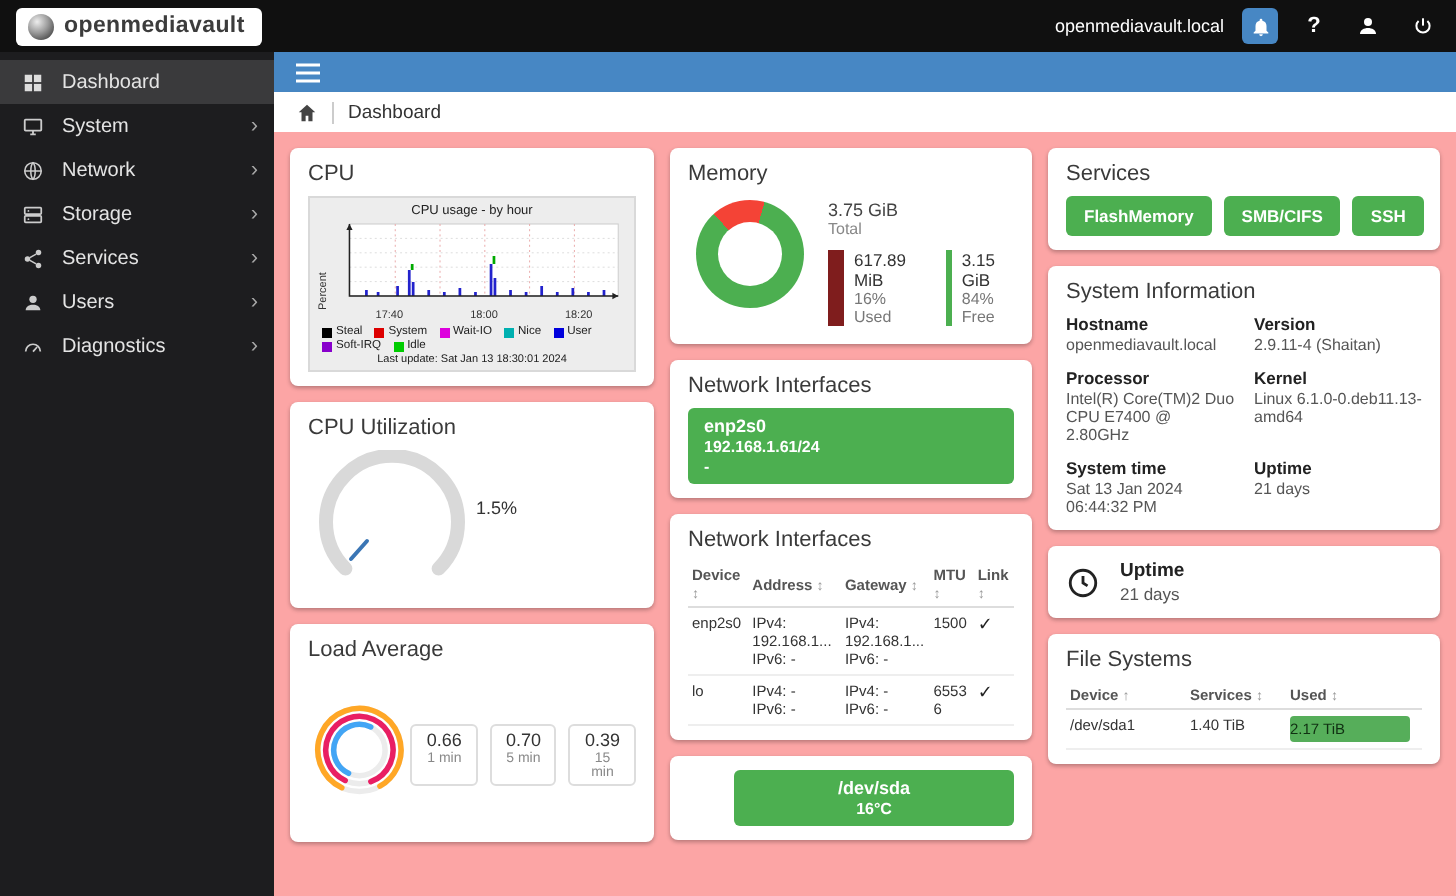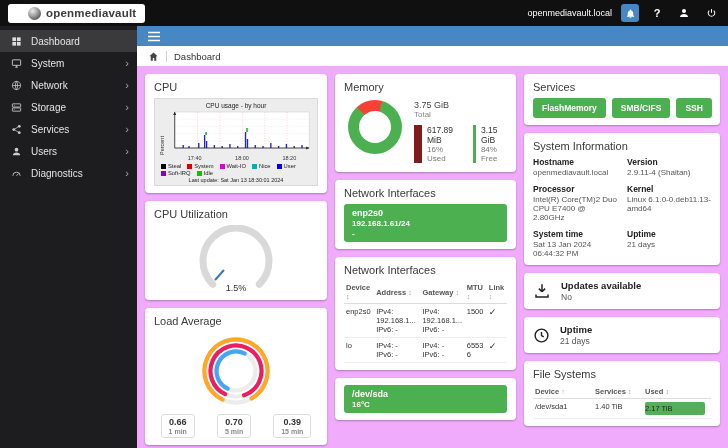--- a/index.html
+++ b/index.html
@@ -1,21 +1,21 @@
 <!DOCTYPE html>
 <html><head>
 <meta charset="utf-8">
 <style>
   *{box-sizing:border-box;margin:0;padding:0;}
   html,body{width:728px;height:448px;overflow:hidden;background:#e9e9e9;font-family:"Liberation Sans",sans-serif;}
   .app{display:flex;flex-direction:column;width:728px;height:448px;}
 
   
   .topbar{height:26px;flex:0 0 26px;background:#101010;display:flex;align-items:center;padding:0 8px;}
-  .logo-box{background:#fff;border-radius:3px;height:19px;display:flex;align-items:center;gap:5px;padding:0 9px 0 20px;cursor:pointer;}
+  .logo-box{background:#fff;border-radius:3px;height:19px;display:flex;align-items:center;gap:5px;padding:0 9px 0 6px;cursor:pointer;}
   .logo-orb{width:13px;height:13px;border-radius:50%;background:radial-gradient(circle at 35% 30%,#ededed,#9a9a9a 45%,#4c4c4c 82%);}
   .logo-text{font-size:11.5px;color:#3c3c3c;font-weight:bold;letter-spacing:.2px;}
   .topbar-right{margin-left:auto;display:flex;align-items:center;gap:9px;}
   .hostname{color:#fff;font-size:9px;}
   .tb-btn{background:none;border:0;width:18px;height:18px;display:flex;align-items:center;justify-content:center;color:#fff;cursor:pointer;padding:0;}
   .tb-btn.bell{background:#4787c4;border-radius:3px;}
   .help-glyph{font-size:11px;color:#fff;font-weight:bold;}
 
   .main-row{flex:1;display:flex;min-height:0;}
 
@@ -26,64 +26,64 @@
   .si-icon{width:12px;display:flex;align-items:center;}
   .si-label{flex:1;}
   .si-chev{color:#a8a8a8;font-size:11px;line-height:1;}
 
   .content-col{flex:1;display:flex;flex-direction:column;min-width:0;}
   .bluebar{height:20px;flex:0 0 20px;background:#4787c4;display:flex;align-items:center;padding:0 10px;}
   .hamburger{background:none;border:0;cursor:pointer;display:flex;padding:0;}
   .breadcrumb{height:20px;flex:0 0 20px;background:#fff;display:flex;align-items:center;gap:7px;padding:0 11px;font-size:9.5px;color:#333;box-shadow:0 1px 2px rgba(0,0,0,.10);}
   .bc-sep{width:1px;height:11px;background:#ccc;}
 
-  .dashboard{flex:1;display:flex;gap:8px;padding:8px;overflow:hidden;background:#f0abfc;}
+  .dashboard{flex:1;display:flex;gap:8px;padding:8px;overflow:hidden;background:#fca5a5;}
   .col{display:flex;flex-direction:column;gap:8px;min-width:0;}
   .col1{flex:0 0 182px;} .col2{flex:0 0 181px;} .col3{flex:1;}
   .card{background:#fff;border-radius:4px;box-shadow:0 1px 2px rgba(0,0,0,.28);padding:7px 9px;}
   .card-title{font-size:11px;color:#3a3a3a;margin-bottom:5px;}
 
   
   .rrd{background:#ededed;border:1px solid #d9d9d9;padding:3px 4px 2px;}
   .rrd-title{font-size:6.5px;text-align:center;color:#222;margin-bottom:2px;}
   .rrd-body{display:flex;align-items:stretch;}
   .rrd-ylab{writing-mode:vertical-rl;transform:rotate(180deg);font-size:5.5px;color:#333;}
   .rrd-plot{flex:1;height:44px;}
   .rrd-xticks{display:flex;justify-content:space-around;font-size:5.5px;color:#333;padding-left:12px;}
   .rrd-legend{display:flex;flex-wrap:wrap;column-gap:6px;row-gap:1px;margin-top:2px;padding-left:2px;}
   .lg{display:flex;align-items:center;gap:2px;font-size:5.8px;color:#222;}
   .sw{width:5px;height:5px;display:inline-block;}
   .sw0{background:#000;} .sw1{background:#dd0000;} .sw2{background:#dd00dd;}
   .sw3{background:#00b0b0;} .sw4{background:#0000dd;} .sw5{background:#8800cc;} .sw6{background:#00cc00;}
   .rrd-update{font-size:5.5px;color:#222;text-align:center;margin-top:1px;}
 
   
-  .gauge-wrap{display:flex;flex-direction:column;align-items:center;}
+  .gauge-wrap{display:flex;flex-direction:row;align-items:center;}
   .gauge-value{font-size:9px;color:#333;margin-top:-14px;}
-  .load-stats{display:flex;justify-content:center;gap:22px;margin-top:2px;font-weight:bold;}
+  .load-stats{display:flex;justify-content:center;gap:6px;margin-top:2px;}
   .lstat{border:1px solid #ddd;border-radius:3px;padding:2px 7px;text-align:center;}
   .lstat-val{font-size:9px;color:#333;}
   .lstat-lab{font-size:7px;color:#888;margin-top:1px;}
 
   
   .mem-body{display:flex;align-items:flex-start;gap:12px;padding:2px 0 2px 4px;}
   .donut{width:54px;height:54px;border-radius:50%;background:conic-gradient(from -42deg,#f44336 0 16%,#4caf50 16% 100%);position:relative;flex:0 0 54px;}
   .donut::after{content:"";position:absolute;inset:11px;background:#fff;border-radius:50%;}
   .mem-total-val{font-size:9px;color:#444;}
   .mem-total-lab{font-size:8px;color:#888;}
   .mem-stats{display:flex;gap:12px;margin-top:6px;}
   .mstat{padding-left:5px;}
   .mstat.used{border-left:8px solid #7f1d1d;}
   .mstat.free{border-left:3px solid #4caf50;}
   .mv{font-size:8.5px;color:#333;}
   .mp,.ml{font-size:8px;color:#777;}
 
   
   .green-panel{background:#4caf50;border-radius:3px;color:#fff;padding:4px 8px;}
-  .green-panel.center{}
+  .green-panel.center{text-align:center;margin-left:23px;}
   .gp-title{font-weight:bold;font-size:9px;}
   .gp-line{font-size:8px;margin-top:1px;font-weight:bold;}
 
   
   table{width:100%;border-collapse:collapse;table-layout:fixed;}
   th{text-align:left;color:#555;font-weight:bold;font-size:7.5px;border-bottom:1px solid #ddd;padding:2px 2px;cursor:pointer;}
   td{font-size:7.5px;color:#333;border-bottom:1px solid #eee;padding:3px 2px;vertical-align:top;word-wrap:break-word;}
   .sort{color:#999;font-weight:normal;font-size:7px;}
   .chk{font-size:9px;color:#222;}
   .nt-dev{width:30px;} .nt-addr{width:46px;} .nt-gw{width:44px;} .nt-mtu{width:22px;} .nt-link{width:20px;}
@@ -493,32 +493,20 @@
                 <div class="sif-label">System time</div>
                 <div class="sif-value">Sat 13 Jan 2024 06:44:32 PM</div>
               </div>
               <div>
                 <div class="sif-label">Uptime</div>
                 <div class="sif-value">21 days</div>
               </div>
             </div>
           </section>
 
-          <section class="card mini-card">
-            <span style="display:flex;">
-              <svg width="18" height="18" viewBox="0 0 24 24" fill="none" stroke="#222" stroke-width="2">
-                  <path d="M12 3v10m0 0l-4.2-4.2M12 13l4.2-4.2"></path>
-                  <path d="M4 16.5v3.5h16v-3.5"></path>
-                </svg>
-            </span>
-            <span>
-              <div class="mini-title">Updates available</div>
-              <div class="mini-value">No</div>
-            </span>
-          </section>
 
           <section class="card mini-card">
             <span style="display:flex;">
               <svg width="17" height="17" viewBox="0 0 24 24" fill="none" stroke="#222" stroke-width="2">
                   <circle cx="12" cy="12" r="9"></circle>
                   <path d="M12 7v5l3.2 2"></path>
                 </svg>
             </span>
             <span>
               <div class="mini-title">Uptime</div>

